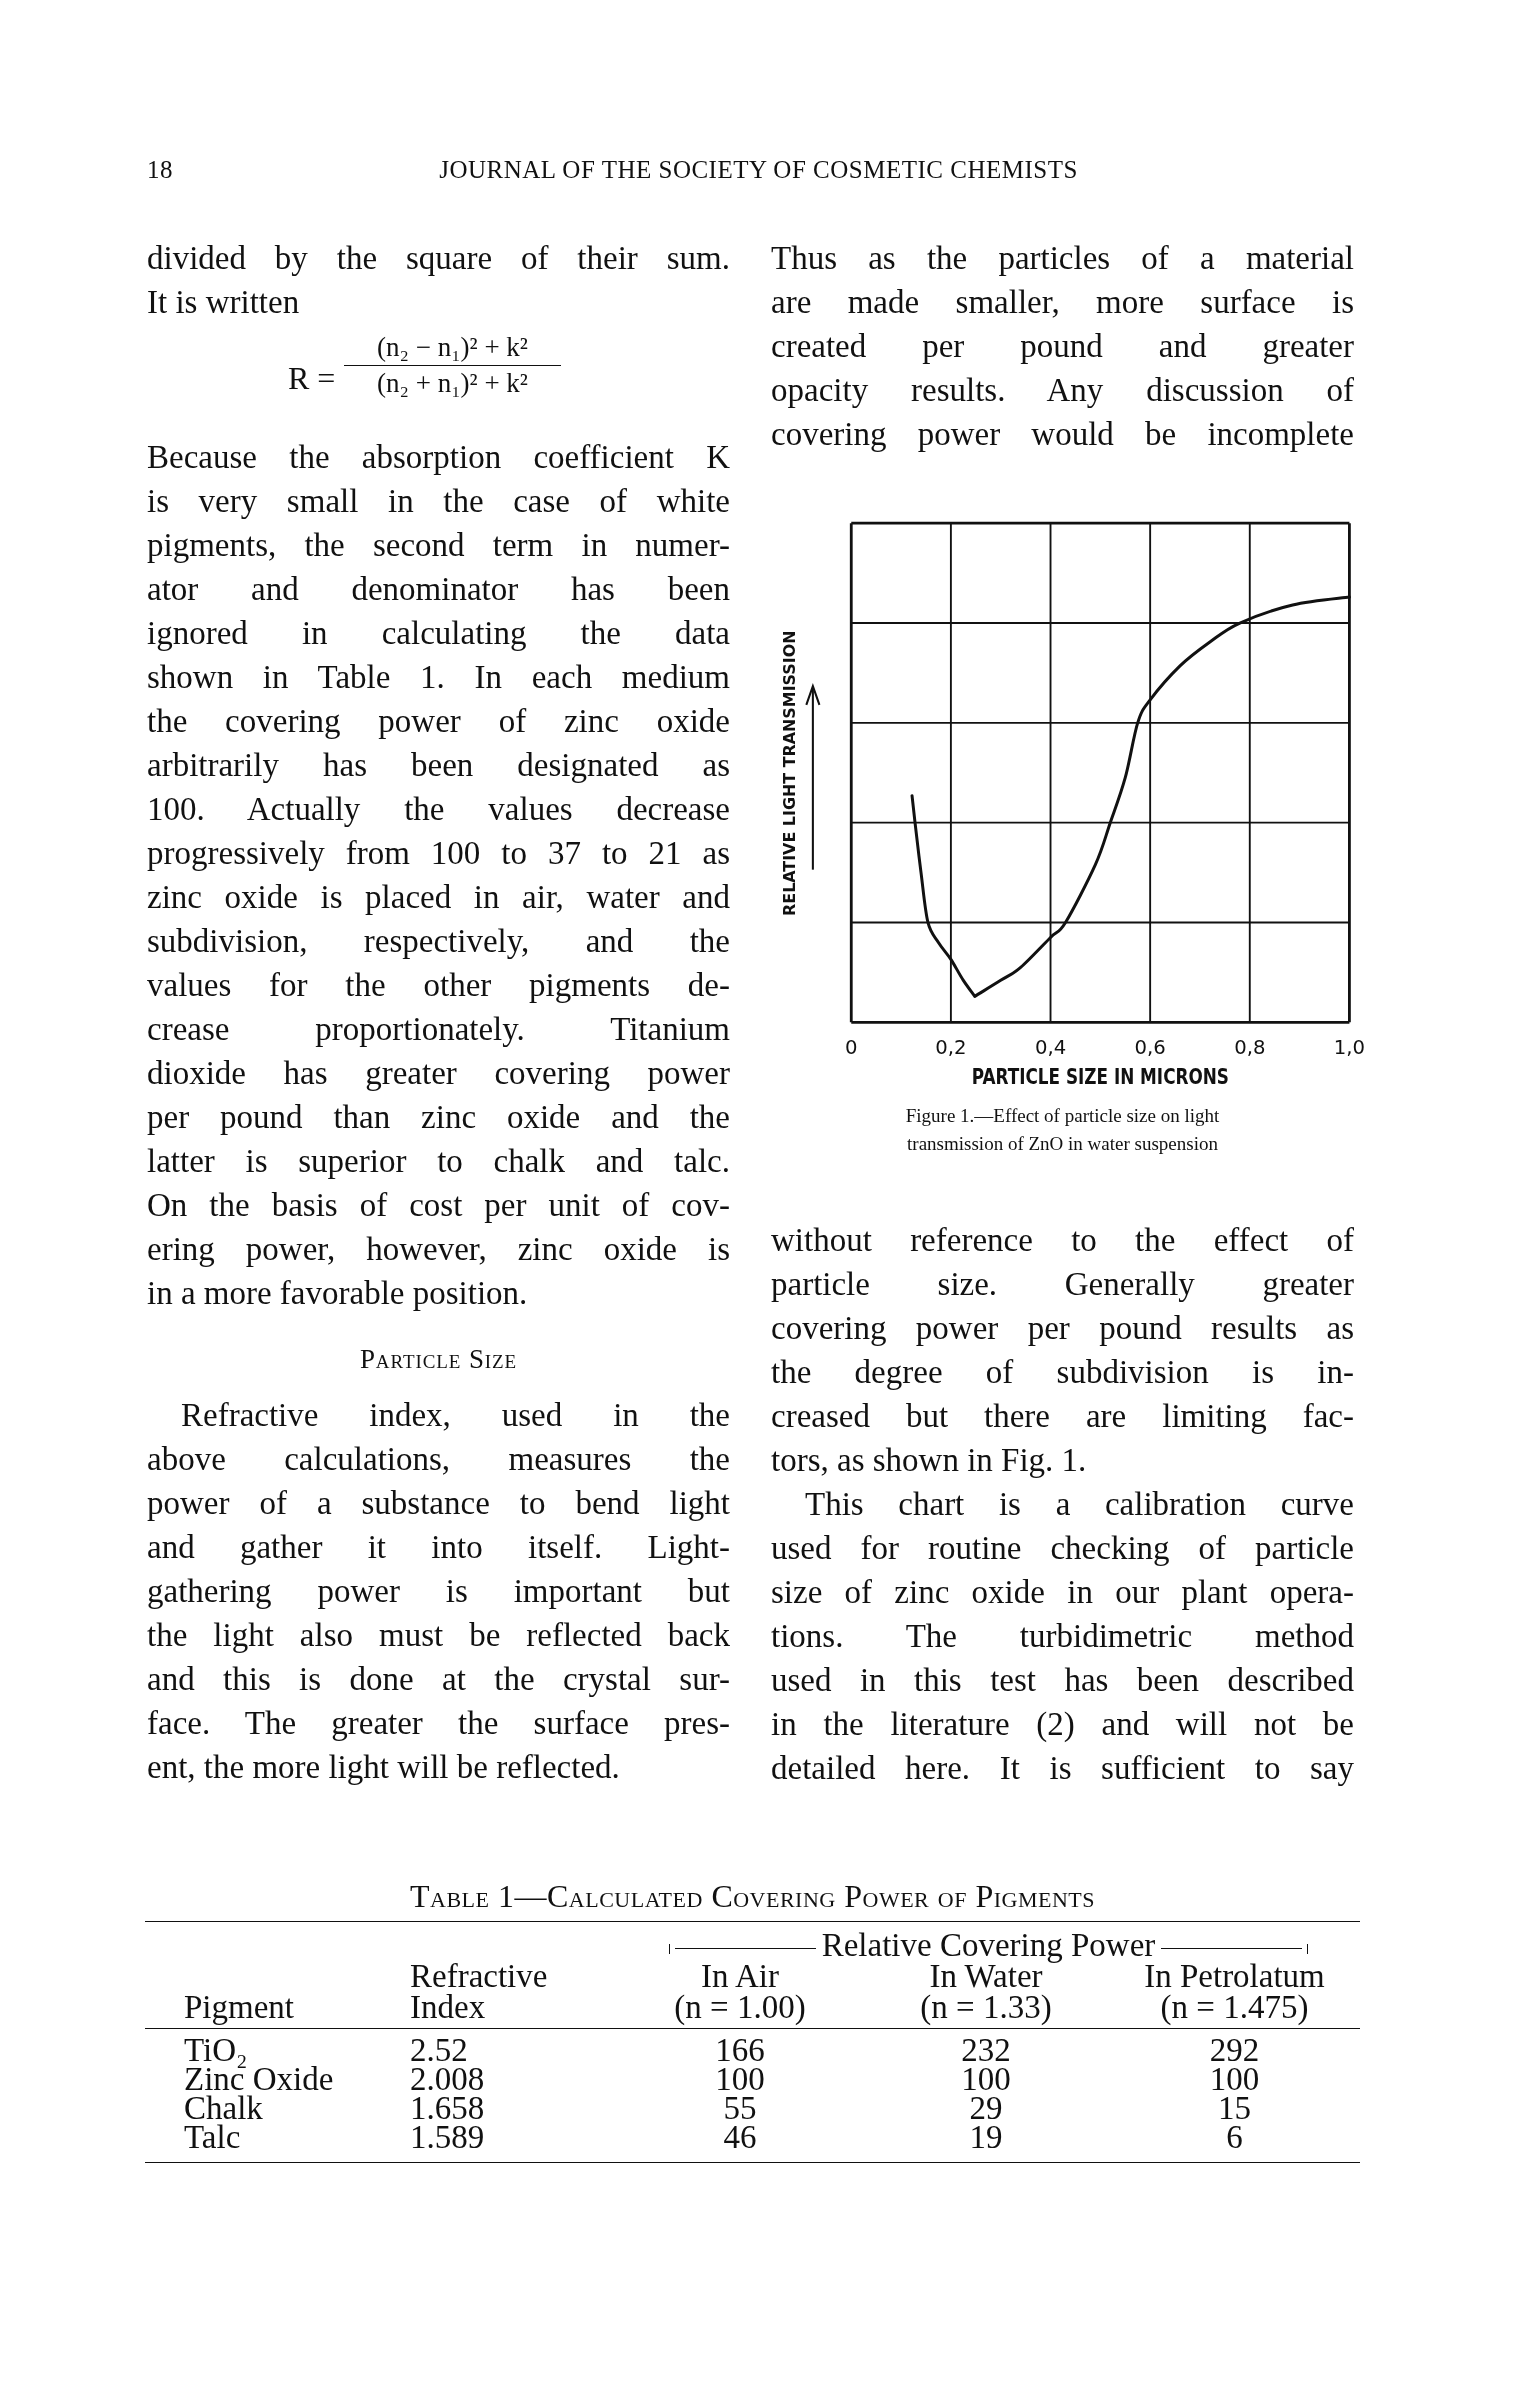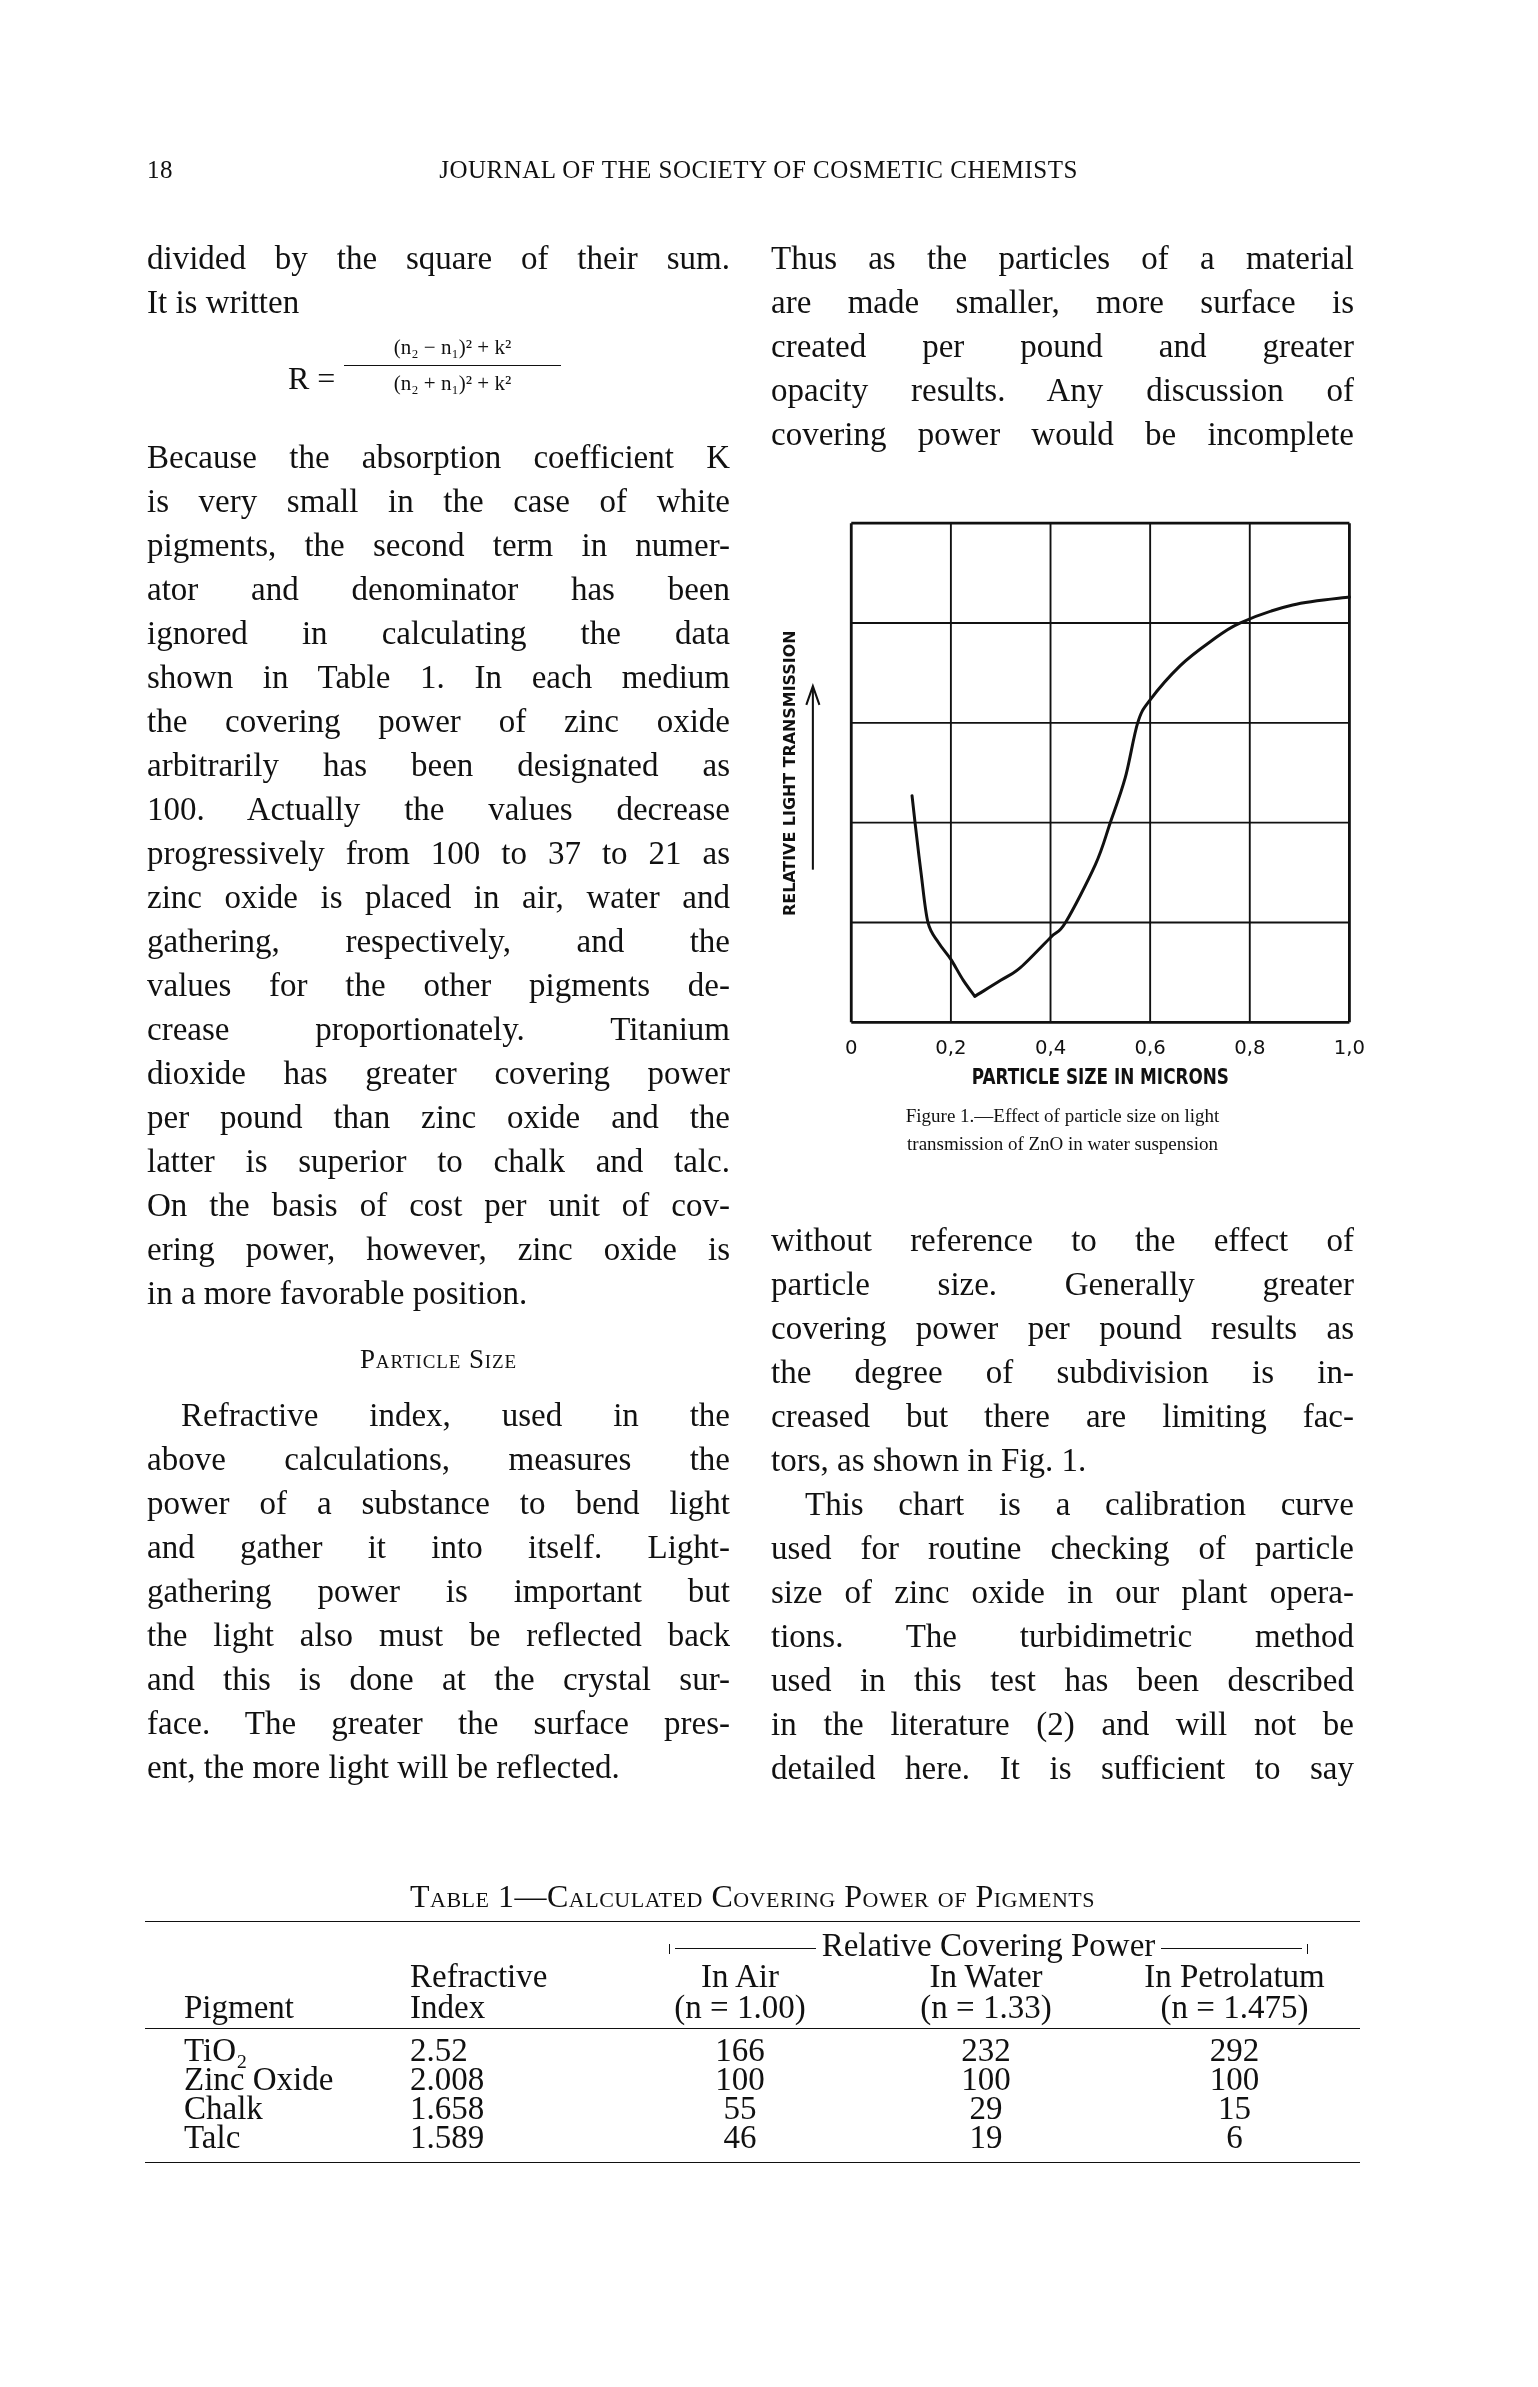--- a/index.html
+++ b/index.html
@@ -10,21 +10,21 @@
   .running-head .pg { position:absolute; left:0; top:0;font-family:Liberation Serif, serif; }
   .running-head .jt { position:absolute; left:218px; top:0; width:787px; text-align:center; }
   .col { position:absolute; font-size:33px; line-height:44px; text-align:justify; }
   .col .ln { display:block; text-align:justify; text-align-last:justify; white-space:nowrap; height:44px; }
   .col .ln.last { text-align-last:left; }
   .col .ln.indent { padding-left:34px; }
   .left-col { left:147px; top:236px; width:583px; }
   .right-col { left:771px; width:583px; }
   .formula { position:relative; height:111px; font-size:28px; }
   .formula .R { position:absolute; left:141px; top:32px; font-size:32px; }
-  .formula .frac { position:absolute; left:197px; top:5.6px; width:217px; text-align:center; font-size:21px; line-height:34px; }
+  .formula .frac { position:absolute; left:197px; top:5.6px; width:217px; text-align:center; font-size:27px; line-height:34px; }
   .formula .num { border-bottom:1.9px solid #111; padding-bottom:1.9px; }
   .section-head { text-align:center; font-size:27px; letter-spacing:0.9px; height:67px; line-height:67px; margin-top:11.2px;}
   .sc { font-variant: small-caps; }
   .chart-wrap { position:absolute; left:750px; top:497px; width:637px; height:618px; }
   .caption { position:absolute; left:771px; top:1102px; width:583px; text-align:center; font-size:19px; line-height:28px; }
   .table-title { position:absolute; left:145px; top:1878px; width:1215px; text-align:center; font-size:32px; letter-spacing:0.5px; }
   table.data { position:absolute; left:145px; top:1921px; width:1215px; border-collapse:collapse; font-size:33px; line-height:29px; }
   table.data thead tr.top th { border-top:1.9px solid #111; padding-top:9.4px; }
   table.data thead tr.last th { border-bottom:1.9px solid #111; padding-bottom:5.6px; }
   table.data th { font-weight:normal; vertical-align:bottom; }
@@ -63,21 +63,21 @@
       <span class="ln">is very small in the case of white</span>
       <span class="ln">pigments, the second term in numer-</span>
       <span class="ln">ator and denominator has been</span>
       <span class="ln">ignored in calculating the data</span>
       <span class="ln">shown in Table 1. In each medium</span>
       <span class="ln">the covering power of zinc oxide</span>
       <span class="ln">arbitrarily has been designated as</span>
       <span class="ln">100. Actually the values decrease</span>
       <span class="ln">progressively from 100 to 37 to 21 as</span>
       <span class="ln">zinc oxide is placed in air, water and</span>
-      <span class="ln">gathering, respectively, and the</span>
+      <span class="ln">subdivision, respectively, and the</span>
       <span class="ln">values for the other pigments de-</span>
       <span class="ln">crease proportionately. Titanium</span>
       <span class="ln">dioxide has greater covering power</span>
       <span class="ln">per pound than zinc oxide and the</span>
       <span class="ln">latter is superior to chalk and talc.</span>
       <span class="ln">On the basis of cost per unit of cov-</span>
       <span class="ln">ering power, however, zinc oxide is</span>
       <span class="ln last">in a more favorable position.</span>
     </div>
   <div class="section-head sc">Particle Size</div>

